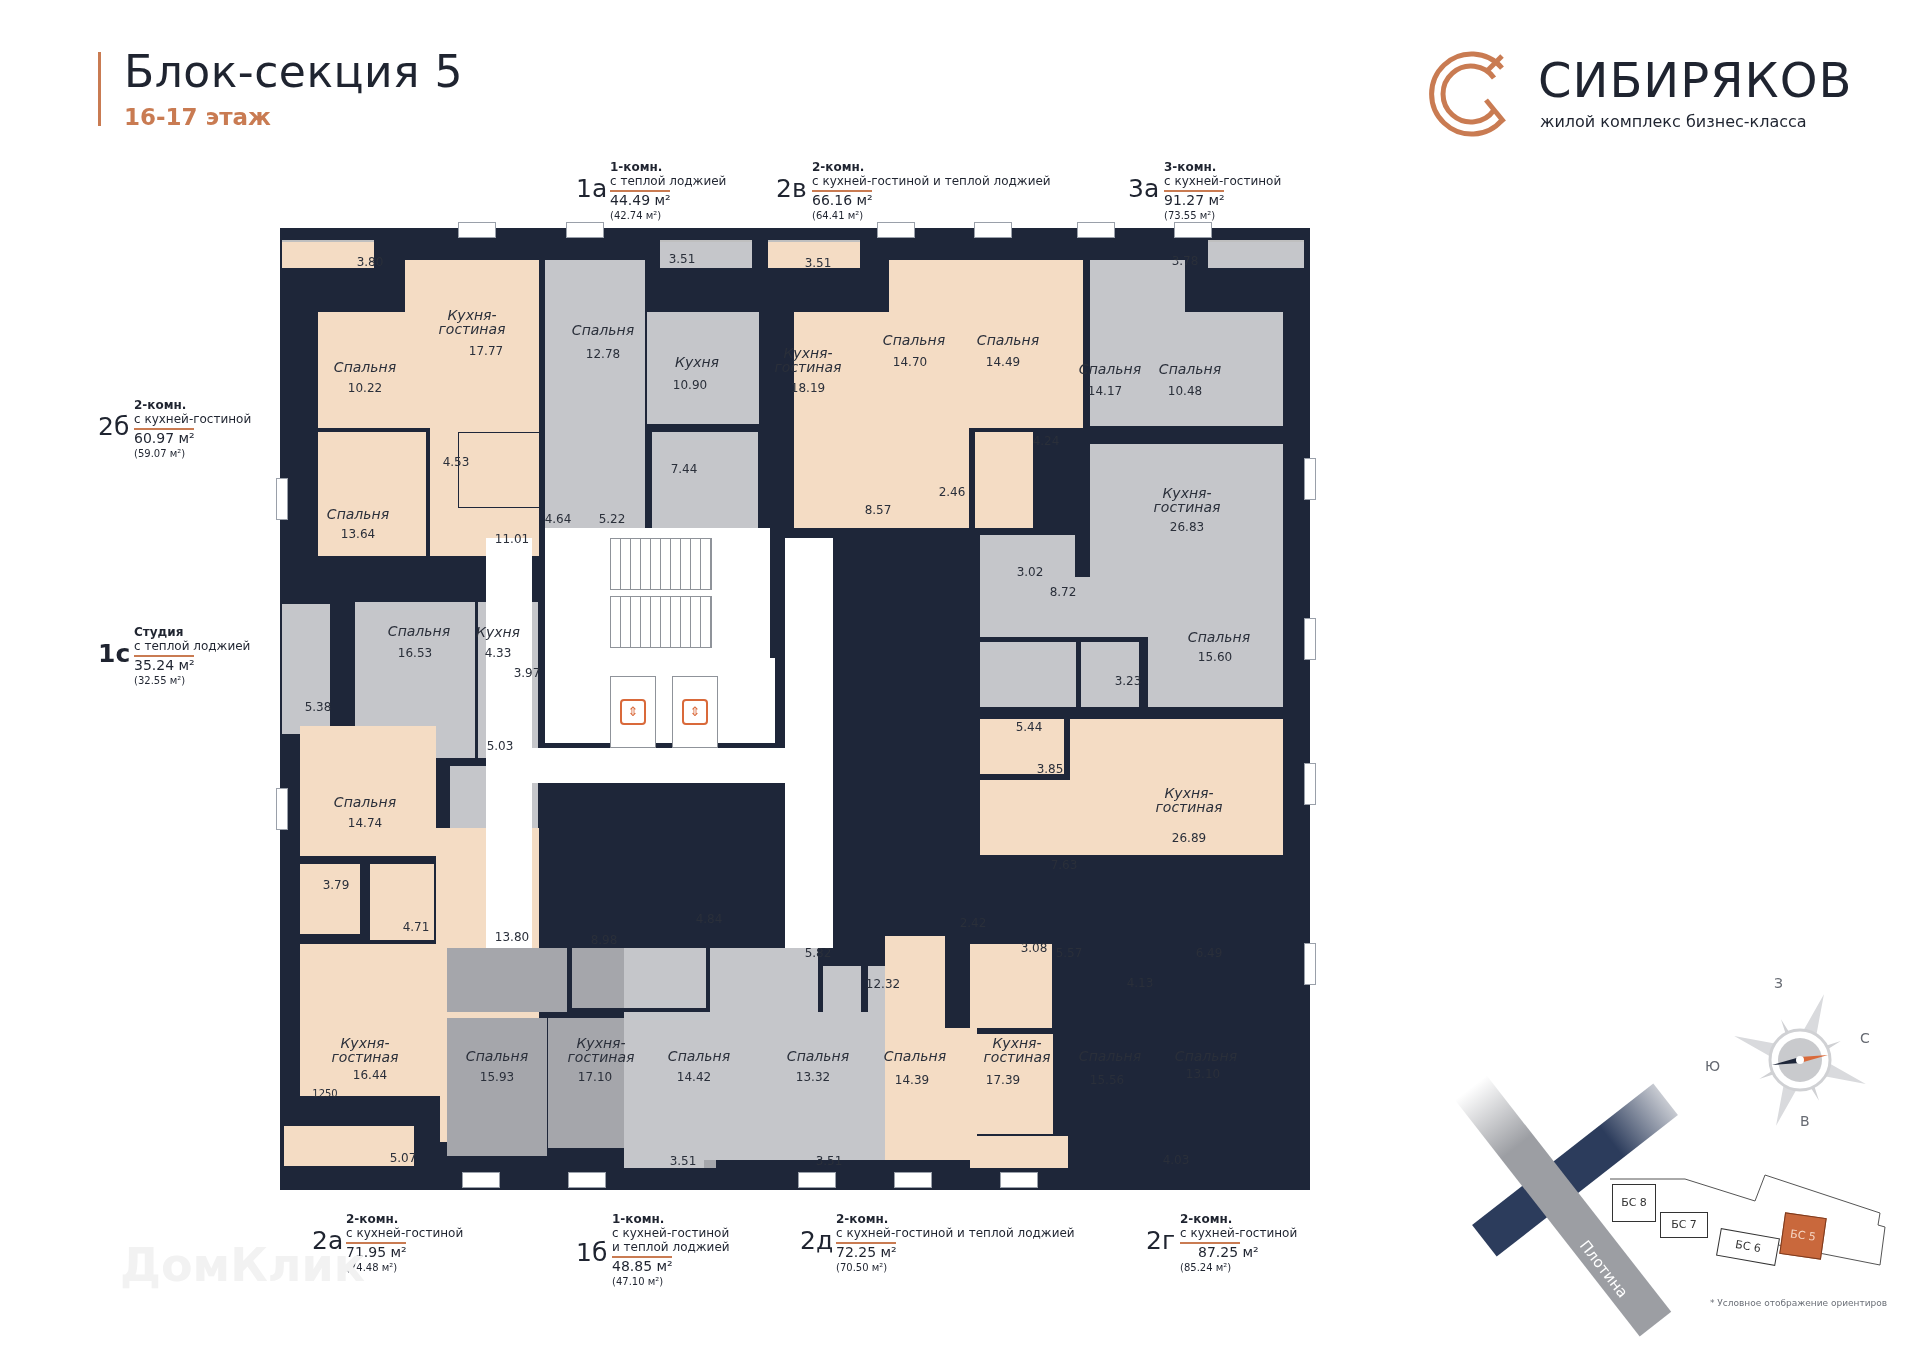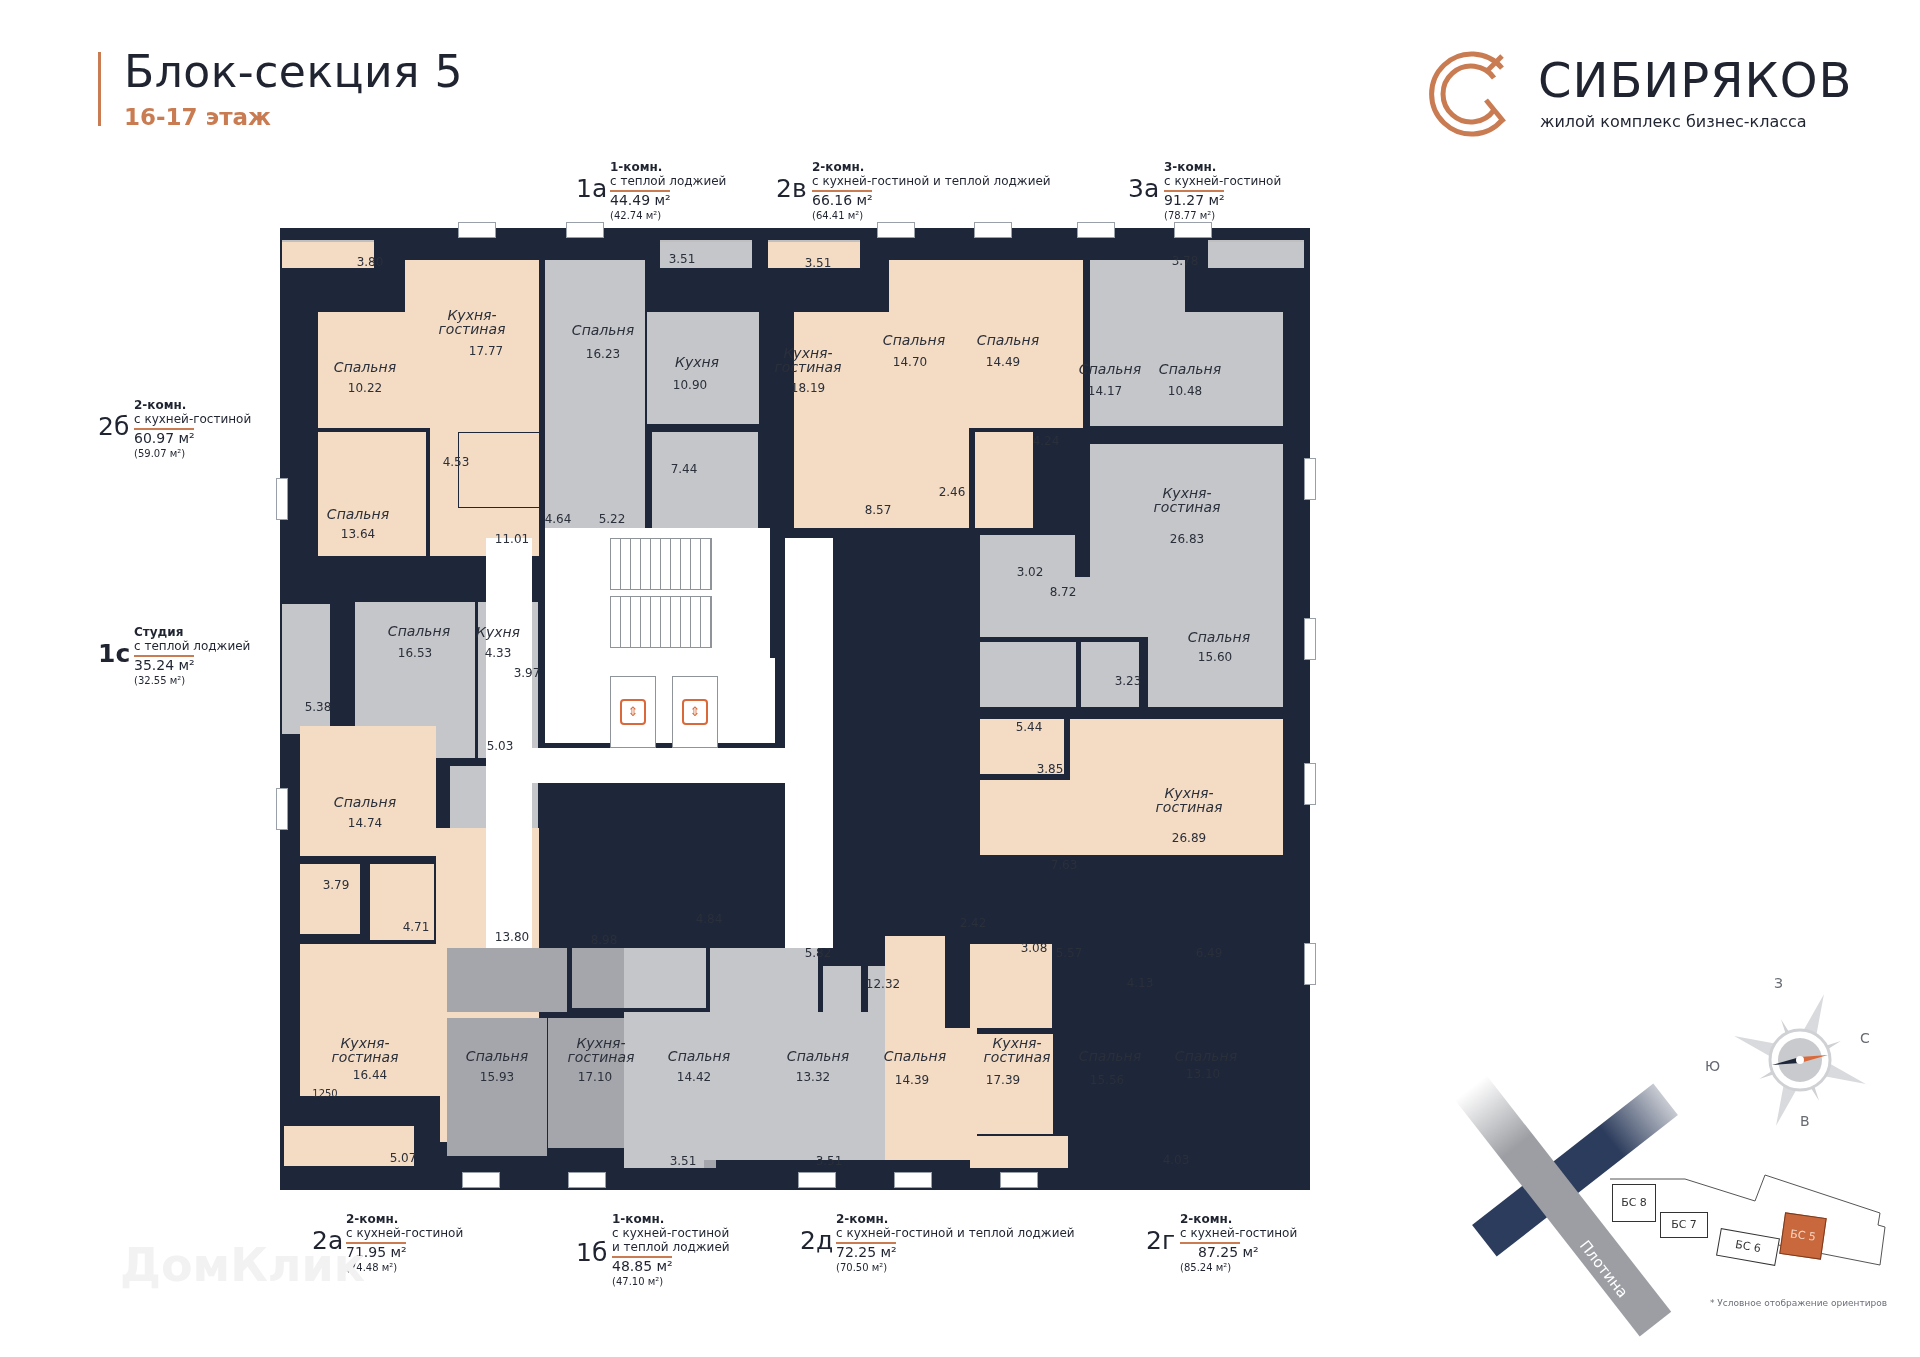--- a/index.html
+++ b/index.html
@@ -170,21 +170,21 @@
 <div class="rnum" style="left:365px;top:381px;">10.22</div>
 <div class="rlabel" style="left:472px;top:308px;white-space:pre;">Кухня-
 гостиная</div>
 <div class="rnum" style="left:486px;top:344px;">17.77</div>
 <div class="rnum" style="left:456px;top:455px;">4.53</div>
 <div class="rlabel" style="left:358px;top:507px;">Спальня</div>
 <div class="rnum" style="left:358px;top:527px;">13.64</div>
 <div class="rnum" style="left:512px;top:532px;">11.01</div>
 
 <div class="rlabel" style="left:603px;top:323px;">Спальня</div>
-<div class="rnum" style="left:603px;top:347px;">16.23</div>
+<div class="rnum" style="left:603px;top:347px;">12.78</div>
 <div class="rnum" style="left:682px;top:252px;">3.51</div>
 <div class="rlabel" style="left:697px;top:355px;">Кухня</div>
 <div class="rnum" style="left:690px;top:378px;">10.90</div>
 <div class="rnum" style="left:684px;top:462px;">7.44</div>
 <div class="rnum" style="left:558px;top:512px;">4.64</div>
 <div class="rnum" style="left:612px;top:512px;">5.22</div>
 
 <div class="rnum" style="left:818px;top:256px;">3.51</div>
 <div class="rlabel" style="left:808px;top:346px;white-space:pre;">Кухня-
 гостиная</div>
@@ -197,21 +197,21 @@
 <div class="rnum" style="left:952px;top:485px;">2.46</div>
 <div class="rnum" style="left:878px;top:503px;">8.57</div>
 
 <div class="rnum" style="left:1185px;top:254px;">3.78</div>
 <div class="rlabel" style="left:1110px;top:362px;">Спальня</div>
 <div class="rnum" style="left:1105px;top:384px;">14.17</div>
 <div class="rlabel" style="left:1190px;top:362px;">Спальня</div>
 <div class="rnum" style="left:1185px;top:384px;">10.48</div>
 <div class="rlabel" style="left:1187px;top:486px;white-space:pre;">Кухня-
 гостиная</div>
-<div class="rnum" style="left:1187px;top:520px;margin-top:12px;">26.83</div>
+<div class="rnum" style="left:1187px;top:520px;">26.83</div>
 <div class="rnum" style="left:1030px;top:565px;">3.02</div>
 <div class="rnum" style="left:1063px;top:585px;">8.72</div>
 <div class="rlabel" style="left:1219px;top:630px;">Спальня</div>
 <div class="rnum" style="left:1215px;top:650px;">15.60</div>
 <div class="rnum" style="left:1029px;top:680px;margin-top:40px;">5.44</div>
 <div class="rnum" style="left:1128px;top:674px;">3.23</div>
 
 <div class="rnum" style="left:318px;top:700px;">5.38</div>
 <div class="rlabel" style="left:419px;top:624px;">Спальня</div>
 <div class="rnum" style="left:415px;top:646px;">16.53</div>
@@ -285,21 +285,21 @@
   <div class="line" style="left:36px;top:30px;"></div>
   <div class="area" style="left:36px;top:32px;">66.16 м²</div>
   <div class="area2" style="left:36px;top:50px;">(64.41 м²)</div>
 </div>
 <div class="unit" style="left:1128px;top:160px;">
   <div class="code" style="left:0;top:14px;">3а</div>
   <div class="type" style="left:36px;top:0;">3-комн.</div>
   <div class="desc" style="left:36px;top:14px;">с кухней-гостиной</div>
   <div class="line" style="left:36px;top:30px;"></div>
   <div class="area" style="left:36px;top:32px;">91.27 м²</div>
-  <div class="area2" style="left:36px;top:50px;">(78.77 м²)</div>
+  <div class="area2" style="left:36px;top:50px;">(73.55 м²)</div>
 </div>
 <div class="unit" style="left:98px;top:398px;">
   <div class="code" style="left:0;top:14px;">2б</div>
   <div class="type" style="left:36px;top:0;">2-комн.</div>
   <div class="desc" style="left:36px;top:14px;">с кухней-гостиной</div>
   <div class="line" style="left:36px;top:30px;"></div>
   <div class="area" style="left:36px;top:32px;">60.97 м²</div>
   <div class="area2" style="left:36px;top:50px;">(59.07 м²)</div>
 </div>
 <div class="unit" style="left:98px;top:625px;">

